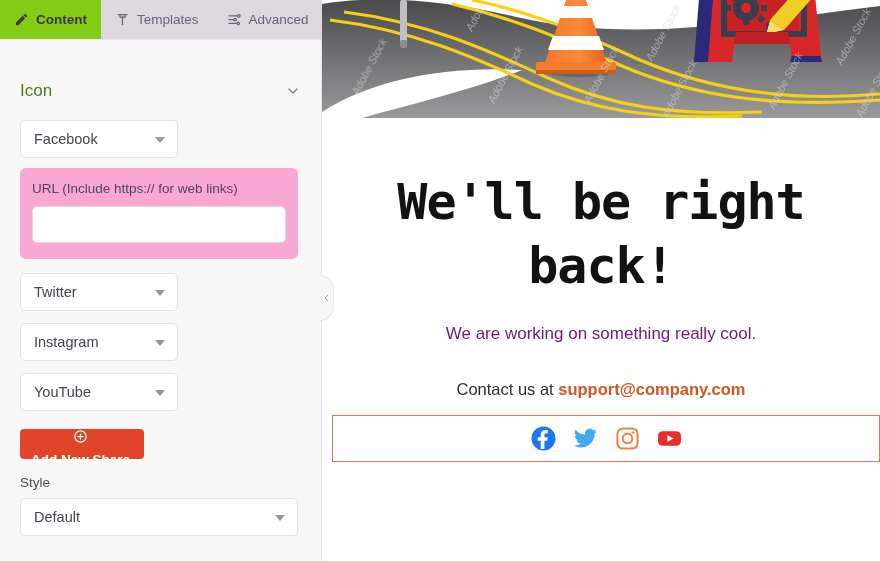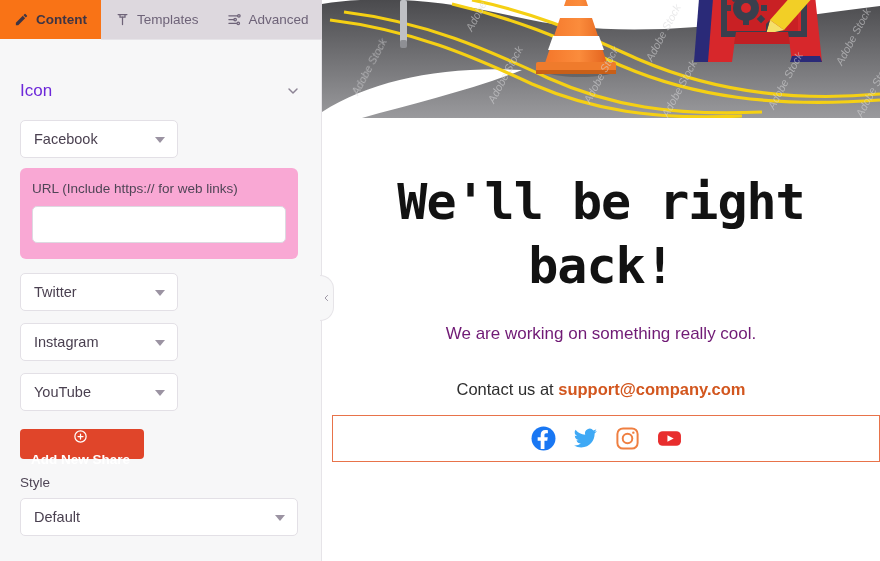--- a/index.html
+++ b/index.html
@@ -24,38 +24,38 @@
     display: flex; align-items: center; gap: 7px;
     padding: 0 14px 0 14px;
     font-size: 13.5px;
     color: #6e6378;
     cursor: pointer;
     user-select: none;
     background: #ddd8de;
     border-bottom: 1px solid #e6e4e8;
   }
   .tab.active {
-    background: #f97316;
+    background: #84cc16;
     color: #3f3544;
     font-weight: 600;
     border-bottom: 1px solid #f7f7f8;
   }
   .tab .ticon { display: inline-flex; width: 15px; height: 15px; color: #6e6378; }
   .tab.active .ticon { color: #3f3544; }
   .tab svg { width: 100%; height: 100%; display: block; }
 
   
   .section-head {
     display: flex; align-items: center; justify-content: space-between;
     padding: 0 20px;
     height: 42px;
     margin-top: 30px;
     cursor: pointer;
   }
-  .section-head .title { font-size: 17px; color: #6d28d9; }
+  .section-head .title { font-size: 17px; color: #4d7c0f; }
   .chev-down { width: 16px; height: 16px; color: #8d8495; }
   .chev-down svg { width: 100%; height: 100%; display: block; }
 
   .panel-body { padding: 0 20px; }
 
   
   .select {
     position: relative;
     height: 38px;
     background: #ffffff;

